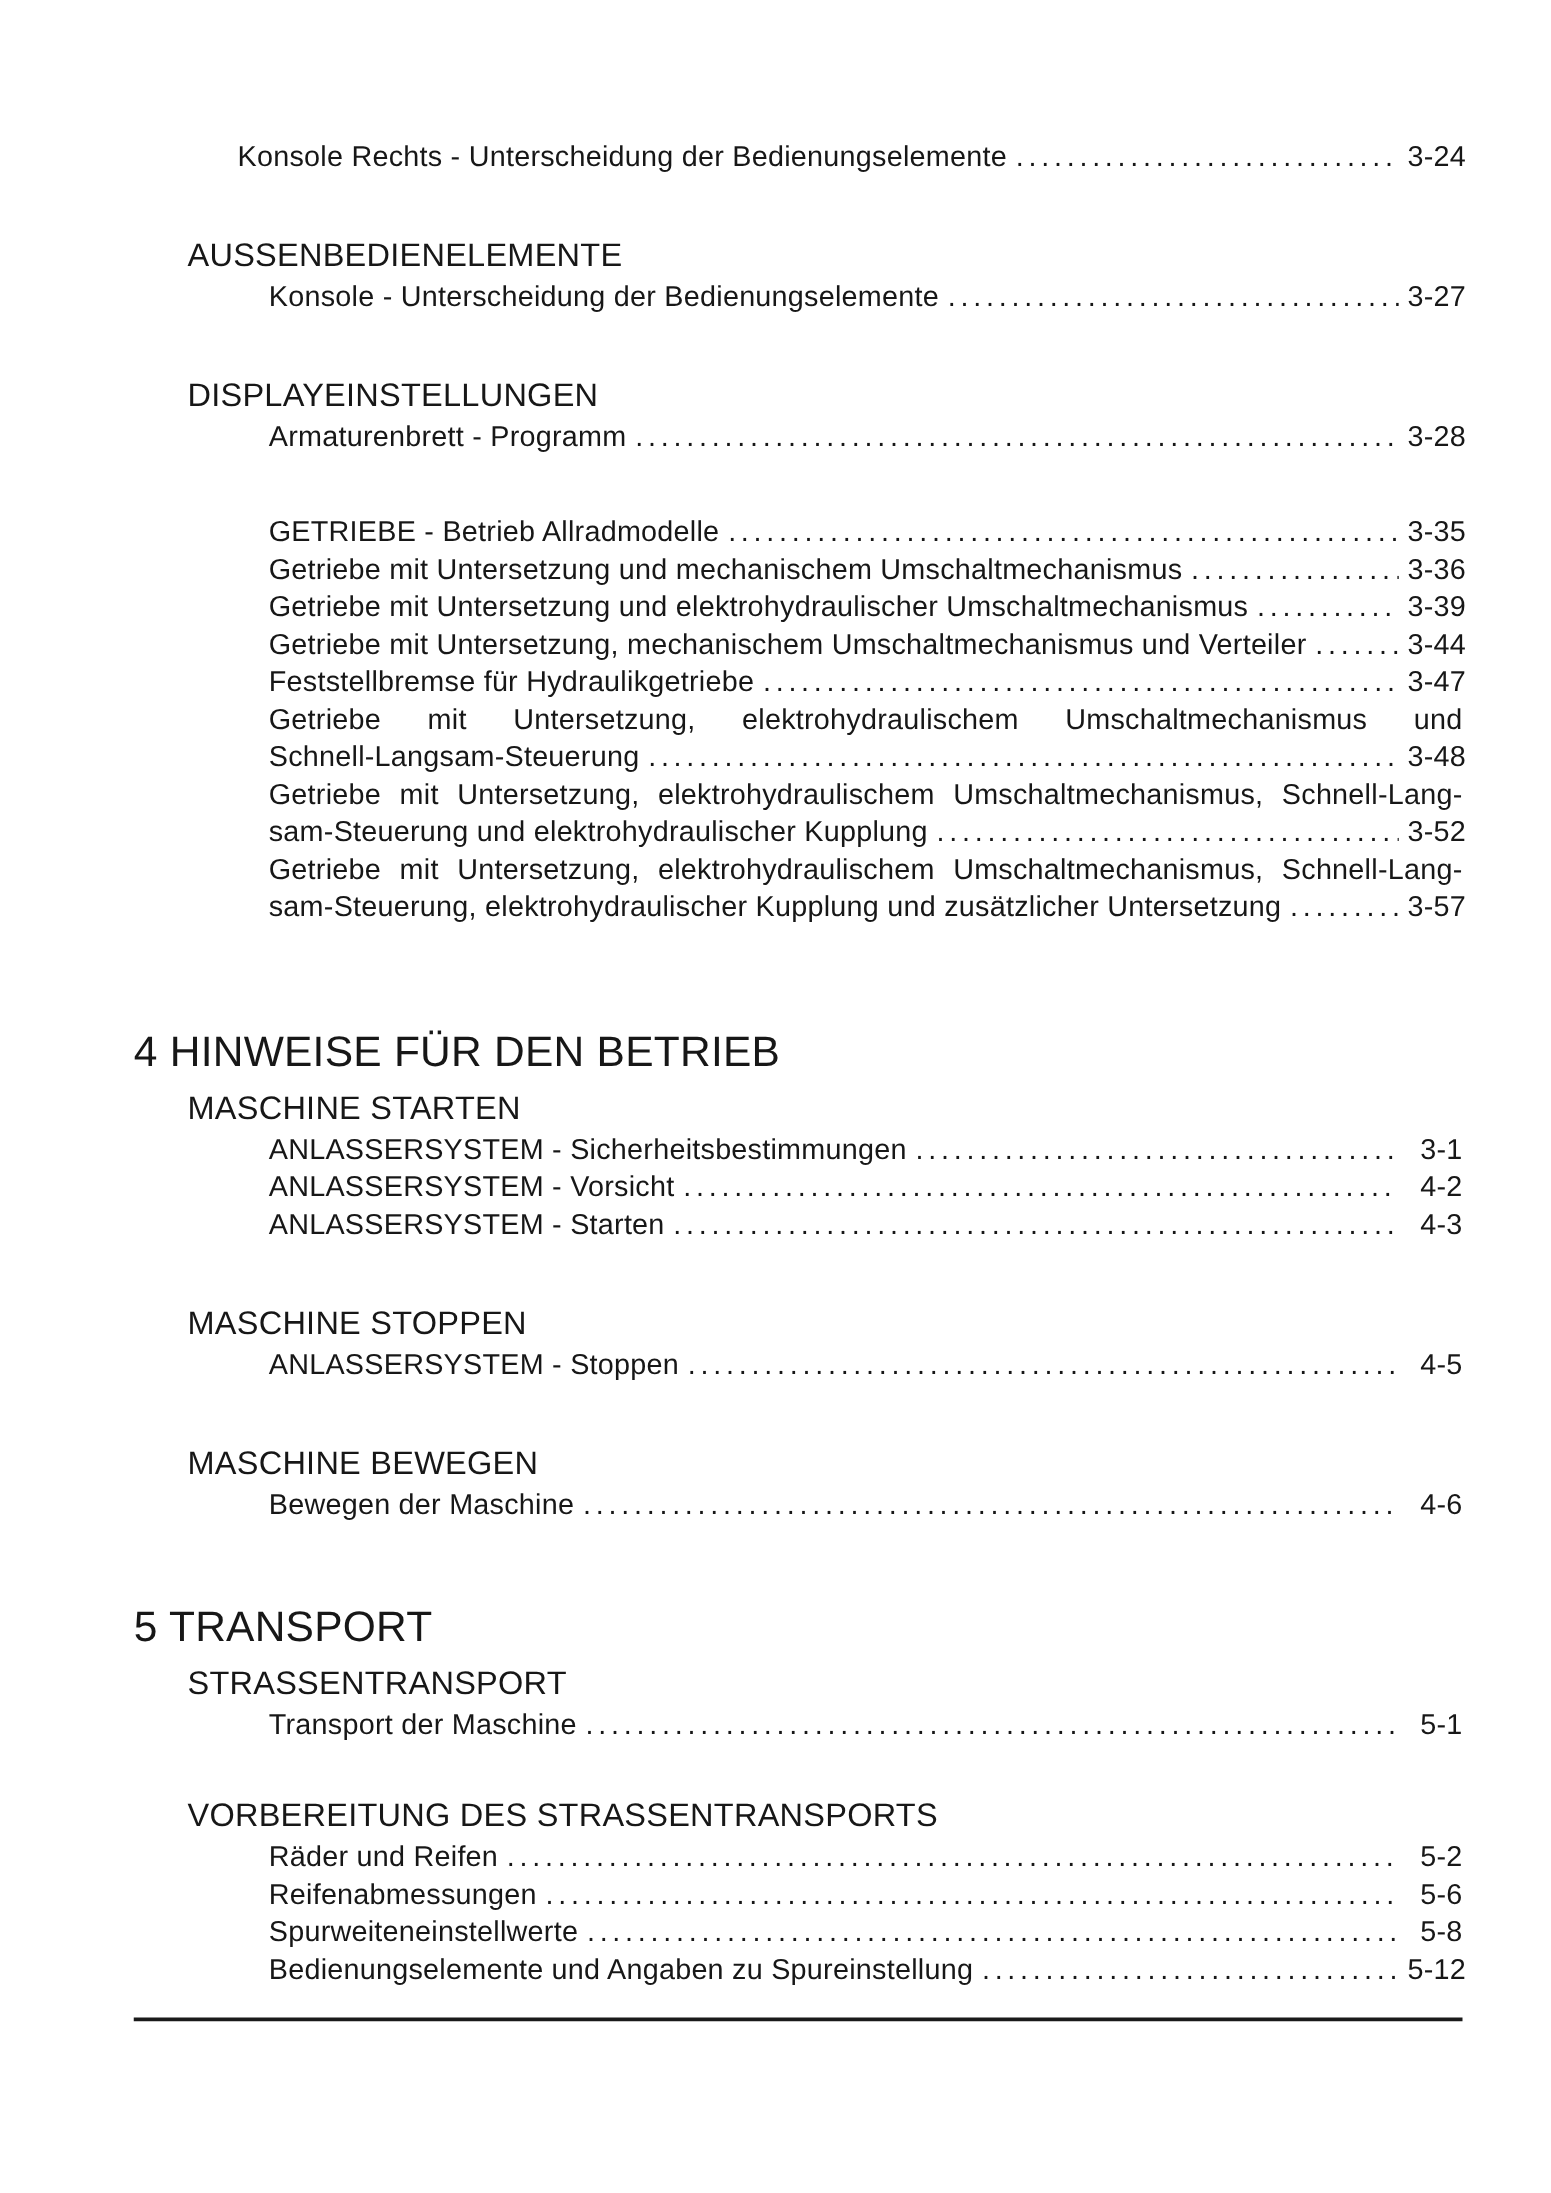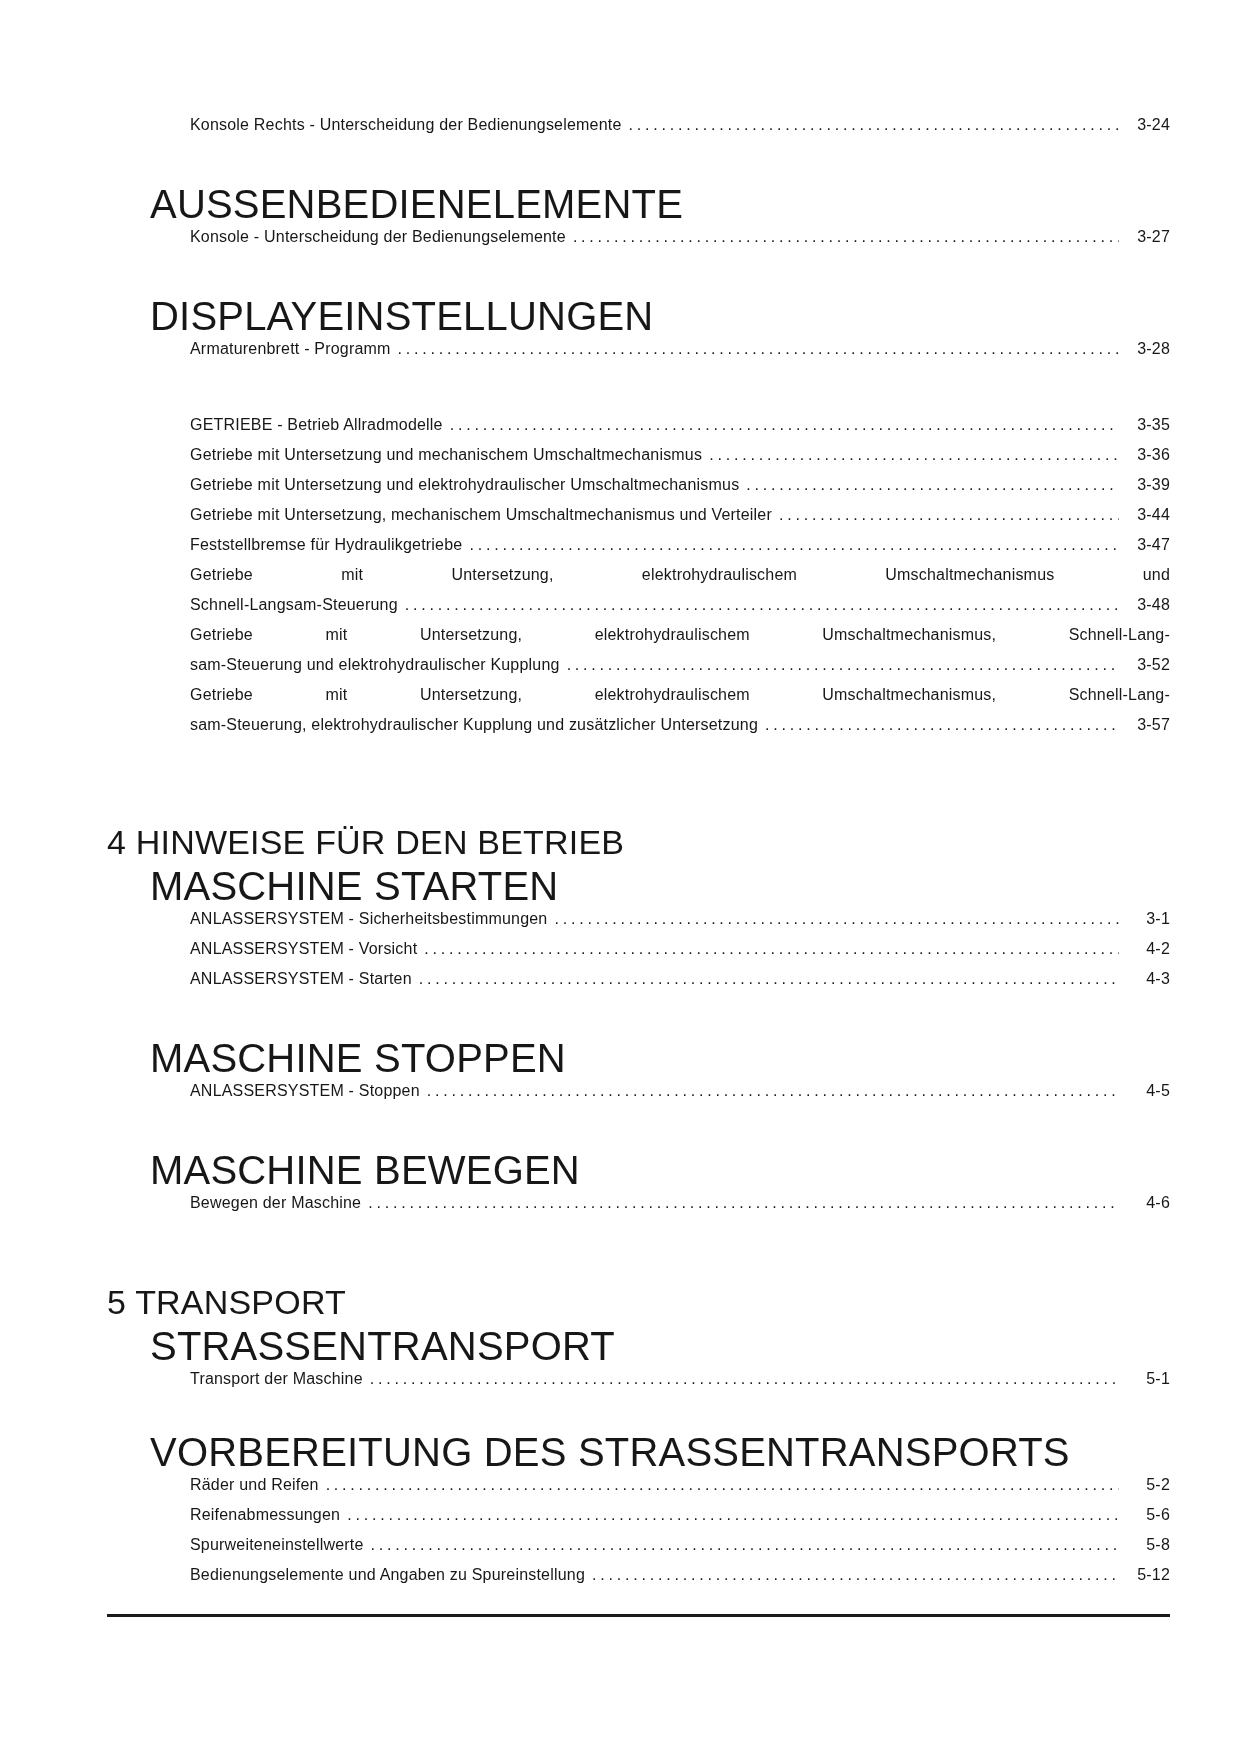--- a/index.html
+++ b/index.html
@@ -20,44 +20,44 @@
     height: 1754px;
     padding: 110px 71px 0 107px; 
     background: #ffffff;
   }
   
   .block-entries { margin-left: 83px; }
 
   
   .section { margin-top: 46px; }
   .section-title {
-    font-size: 40px;
+    font-size: 26px;
     line-height: 36px;
     margin-left: 43px;
     letter-spacing: 0.2px;
     white-space: nowrap;
   }
-  .section-entries { margin-left: 83px; }
+  .section-entries { margin-left: 108px; }
 
   
   .chapter { margin-top: 80px; }
   .chapter.ch-5 { margin-top: 62px; }
   .chapter-title {
     font-size: 34px;
     line-height: 44px;
     letter-spacing: 0.2px;
     white-space: nowrap;
   }
   .chapter .section { margin-top: 46px; }
   .chapter .section.first { margin-top: 4px; }
   .chapter .section.tight { margin-top: 40px; }
 
   
   .entry-line {
-    font-size: 16px;
+    font-size: 23px;
     line-height: 30px;
     letter-spacing: 0.2px;
   }
   .entry-line.final {
     display: flex;
     align-items: baseline;
   }
   .entry-line.justified {
     text-align: justify;
     text-align-last: justify;

